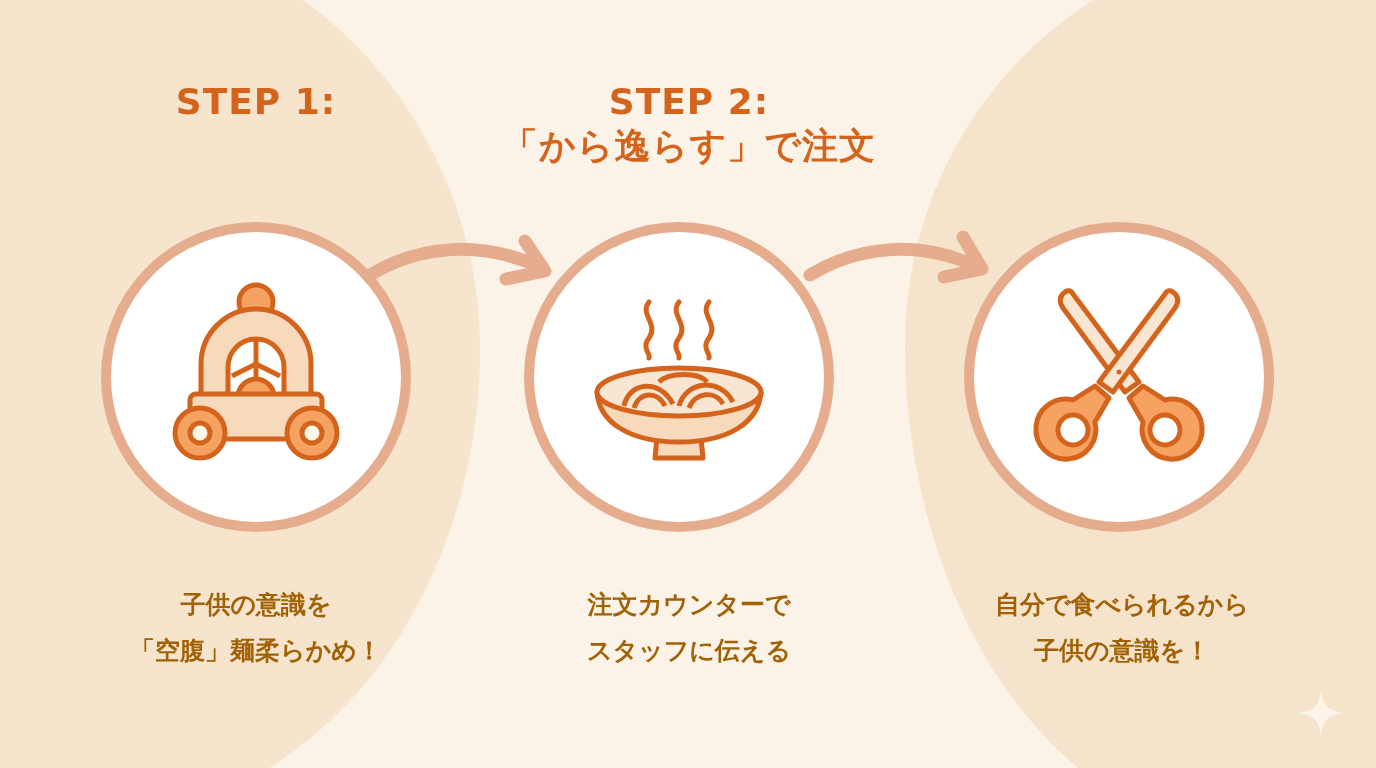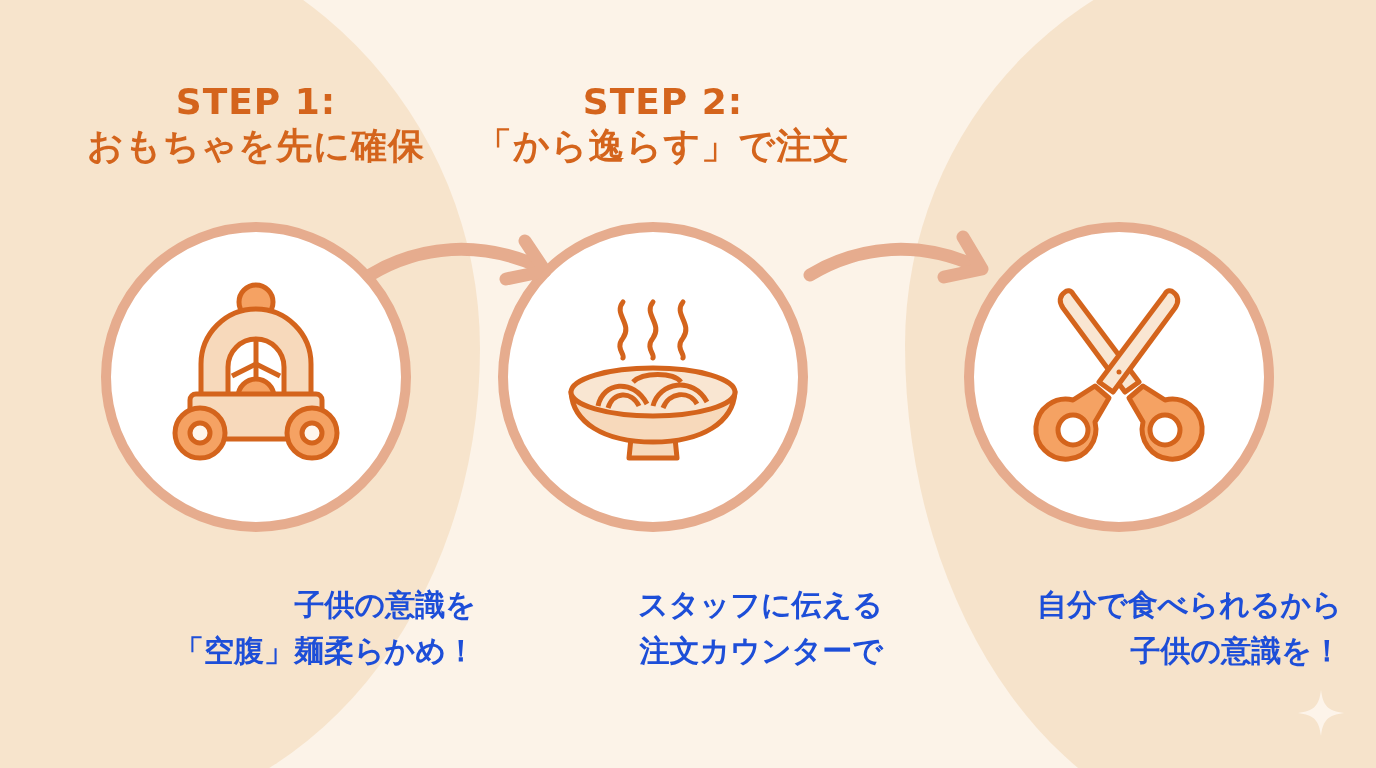--- a/index.html
+++ b/index.html
@@ -17,51 +17,50 @@
   .bg-right {
     left: 905px; top: -60px; width: 720px; height: 900px;
     border-radius: 55% 0 0 50% / 45% 0 0 55%;
     background: #f6e3cb;
   }
   .step {
     position: absolute; top: 0; width: 440px; height: 768px;
     display: flex; flex-direction: column; align-items: center;
   }
   .step-1 { left: 36px; }
-  .step-2 { left: 443px; }
+  .step-2 { left: 469px; }
   .step-3 { left: 902px; }
   .title {
     margin-top: 80px; text-align: center; color: #d4641c;
     font-weight: bold; font-size: 36px; line-height: 44px; letter-spacing: 1px;
   }
   .title .line { display: block; }
   .circle {
     position: absolute; top: 222px; width: 310px; height: 310px;
     border-radius: 50%; background: #ffffff;
     border: 10px solid #e6ac8e; box-sizing: border-box;
     display: flex; align-items: center; justify-content: center;
   }
   .desc {
-    position: absolute; top: 582px; width: 440px; text-align: right;
-    color: #1d4ed8; font-weight: bold; font-size: 30px; line-height: 46px;
+    position: absolute; top: 582px; width: 440px; text-align: center;
+    color: #a16207; font-weight: bold; font-size: 25px; line-height: 46px;
   }
   .desc .line { display: block; }
   .arrow { position: absolute; }
   .sparkle { position: absolute; left: 1296px; top: 688px; }
 </style>
 </head>
 <body>
 
 <div class="bg-blob bg-left"></div>
 <div class="bg-blob bg-right"></div>
 
 <div class="step step-1">
   <div class="title">
     <span class="line">STEP 1:</span>
-    <span class="line">おもちゃを先に確保</span>
   </div>
   <div class="circle" style="left:65px;">
     <svg width="180" height="190" viewBox="0 0 180 190">
       <g stroke="#d4641c" stroke-width="5" stroke-linejoin="round">
         <circle cx="90" cy="20" r="17" fill="#f5a263"></circle>
         <path d="M35 115 L35 82 A55 55 0 0 1 145 82 L145 115 Z" fill="#f7d9bb"></path>
         <path d="M62 115 L62 85 A28 28 0 0 1 118 85 L118 115 Z" fill="#ffffff"></path>
         <line x1="90" y1="58" x2="90" y2="95"></line>
         <line x1="90" y1="82" x2="66" y2="94"></line>
         <line x1="90" y1="82" x2="114" y2="94"></line>
@@ -98,22 +97,22 @@
         <ellipse cx="90" cy="110" rx="82" ry="24" fill="#f9e6d2"></ellipse>
         <path d="M35 124 C40 100, 70 96, 84 122" fill="none"></path>
         <path d="M45 126 C50 110, 68 108, 76 124" fill="none"></path>
         <path d="M90 124 C96 100, 130 94, 144 120" fill="none"></path>
         <path d="M100 126 C106 110, 126 108, 134 122" fill="none"></path>
         <path d="M70 100 C80 90, 110 90, 118 100" fill="none"></path>
       </g>
     </svg>
   </div>
   <div class="desc">
+    <span class="line">注文カウンターで</span>
     <span class="line">スタッフに伝える</span>
-    <span class="line">注文カウンターで</span>
   </div>
 </div>
 
 <div class="step step-3">
   <div class="circle" style="left:62px;">
     <svg width="180" height="190" viewBox="0 0 180 190">
       <g stroke="#d4641c" stroke-width="5" stroke-linejoin="round">
         <path d="M36 10 C30 14, 30 20, 34 26 L96 110 L110 100 L44 12 C42 8, 38 8, 36 10 Z" fill="#f9e6d2"></path>
         <path d="M144 10 C150 14, 150 20, 146 26 L84 110 L70 100 L136 12 C138 8, 142 8, 144 10 Z" fill="#f9e6d2"></path>
         <path d="M66 104 L80 116 L66 140 A30 30 0 1 1 44 118 Z" fill="#f5a263"></path>

